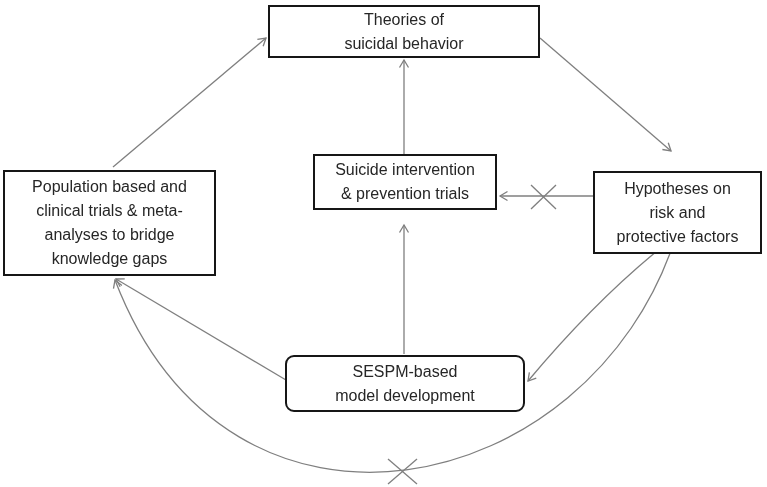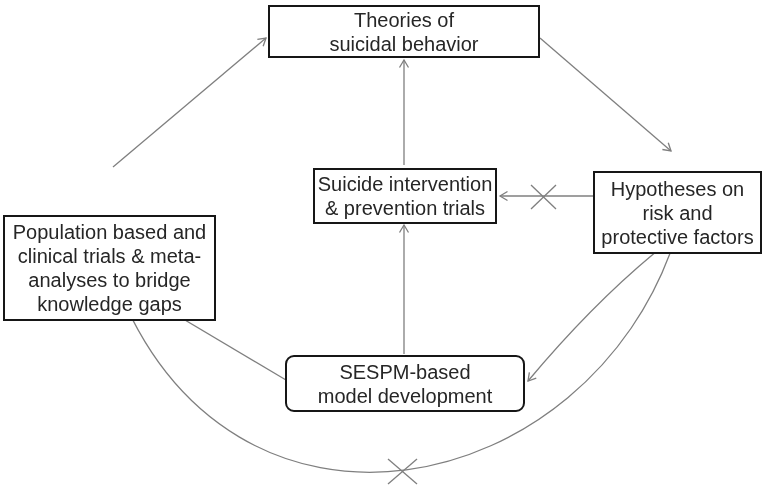--- a/index.html
+++ b/index.html
@@ -12,26 +12,26 @@
   }
   .edges{position:absolute;left:0;top:0;width:767px;height:487px;}
   .node{
     position:absolute;
     box-sizing:border-box;
     background:#ffffff;
     border:2.5px solid #161616;
     color:#262626;
     display:flex;align-items:center;justify-content:center;
     text-align:center;
-    font-size:20px;line-height:24px;
+    font-size:16px;line-height:24px;
     white-space:pre-line;
   }
   .node-theories   {left:268px;top:5px;  width:272px;height:53px;}
-  .node-population {left:3px;  top:170px;width:213px;height:106px;margin-top:45px;}
-  .node-intervention{left:313px;top:168px;width:184px;height:56px;}
+  .node-population {left:3px;  top:170px;width:213px;height:106px;}
+  .node-intervention{left:313px;top:154px;width:184px;height:56px;}
   .node-hypotheses {left:593px;top:171px;width:169px;height:83px;}
   .node-sespm      {left:285px;top:355px;width:240px;height:57px;border-radius:9px;}
 </style>
 </head>
 <body>
 
 <div class="canvas">
 
   <svg class="edges" viewBox="0 0 767 487" xmlns="http://www.w3.org/2000/svg">
     <defs>

